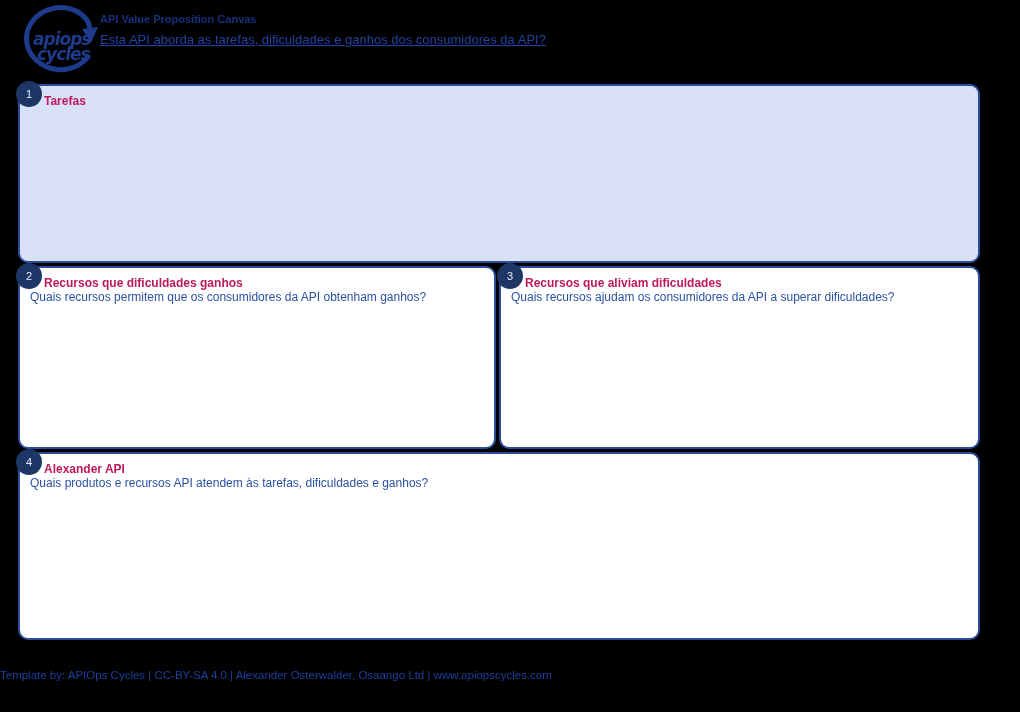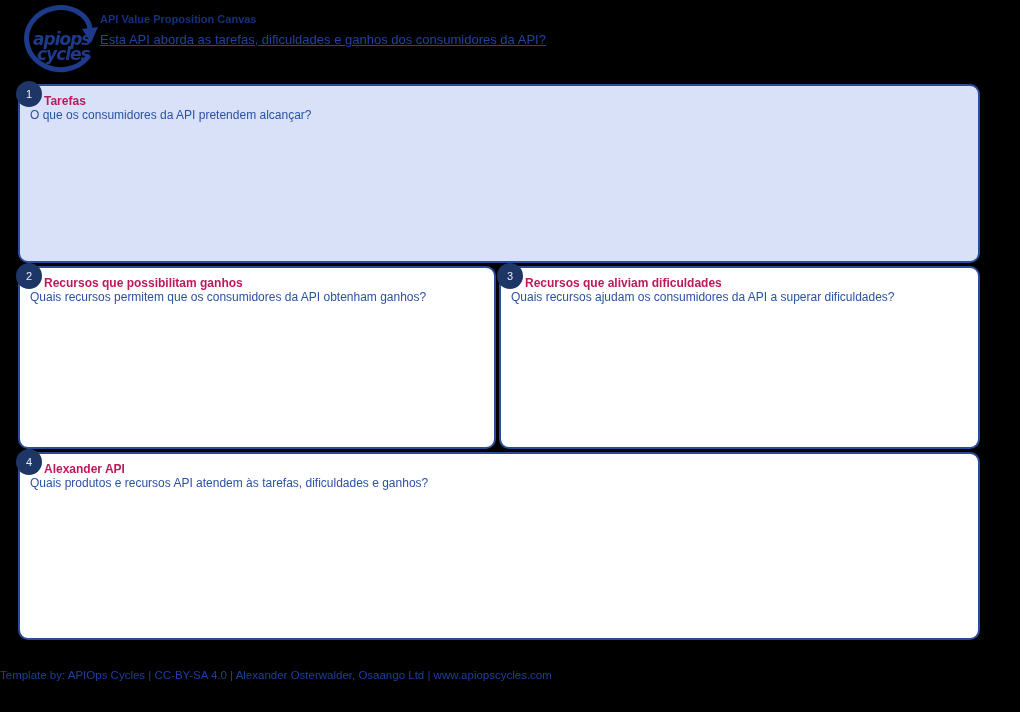--- a/index.html
+++ b/index.html
@@ -112,26 +112,25 @@
 </svg>
 
 <div class="header-text">
   <div class="header-title">API Value Proposition Canvas</div>
   <div class="header-line">Esta API aborda as tarefas, dificuldades e ganhos dos consumidores da API?</div>
 </div>
 
 <div class="panel tinted" id="panel-1">
   <div class="badge">1</div>
   <div class="panel-title">Tarefas</div>
-  <div class="panel-question">O que os consumidores da API pretendem alcançar?</div>
 </div>
 
 <div class="panel" id="panel-2">
   <div class="badge">2</div>
-  <div class="panel-title">Recursos que possibilitam ganhos</div>
+  <div class="panel-title">Recursos que dificuldades ganhos</div>
   <div class="panel-question">Quais recursos permitem que os consumidores da API obtenham ganhos?</div>
 </div>
 
 <div class="panel" id="panel-3">
   <div class="badge">3</div>
   <div class="panel-title">Recursos que aliviam dificuldades</div>
   <div class="panel-question">Quais recursos ajudam os consumidores da API a superar dificuldades?</div>
 </div>
 
 <div class="panel" id="panel-4">

